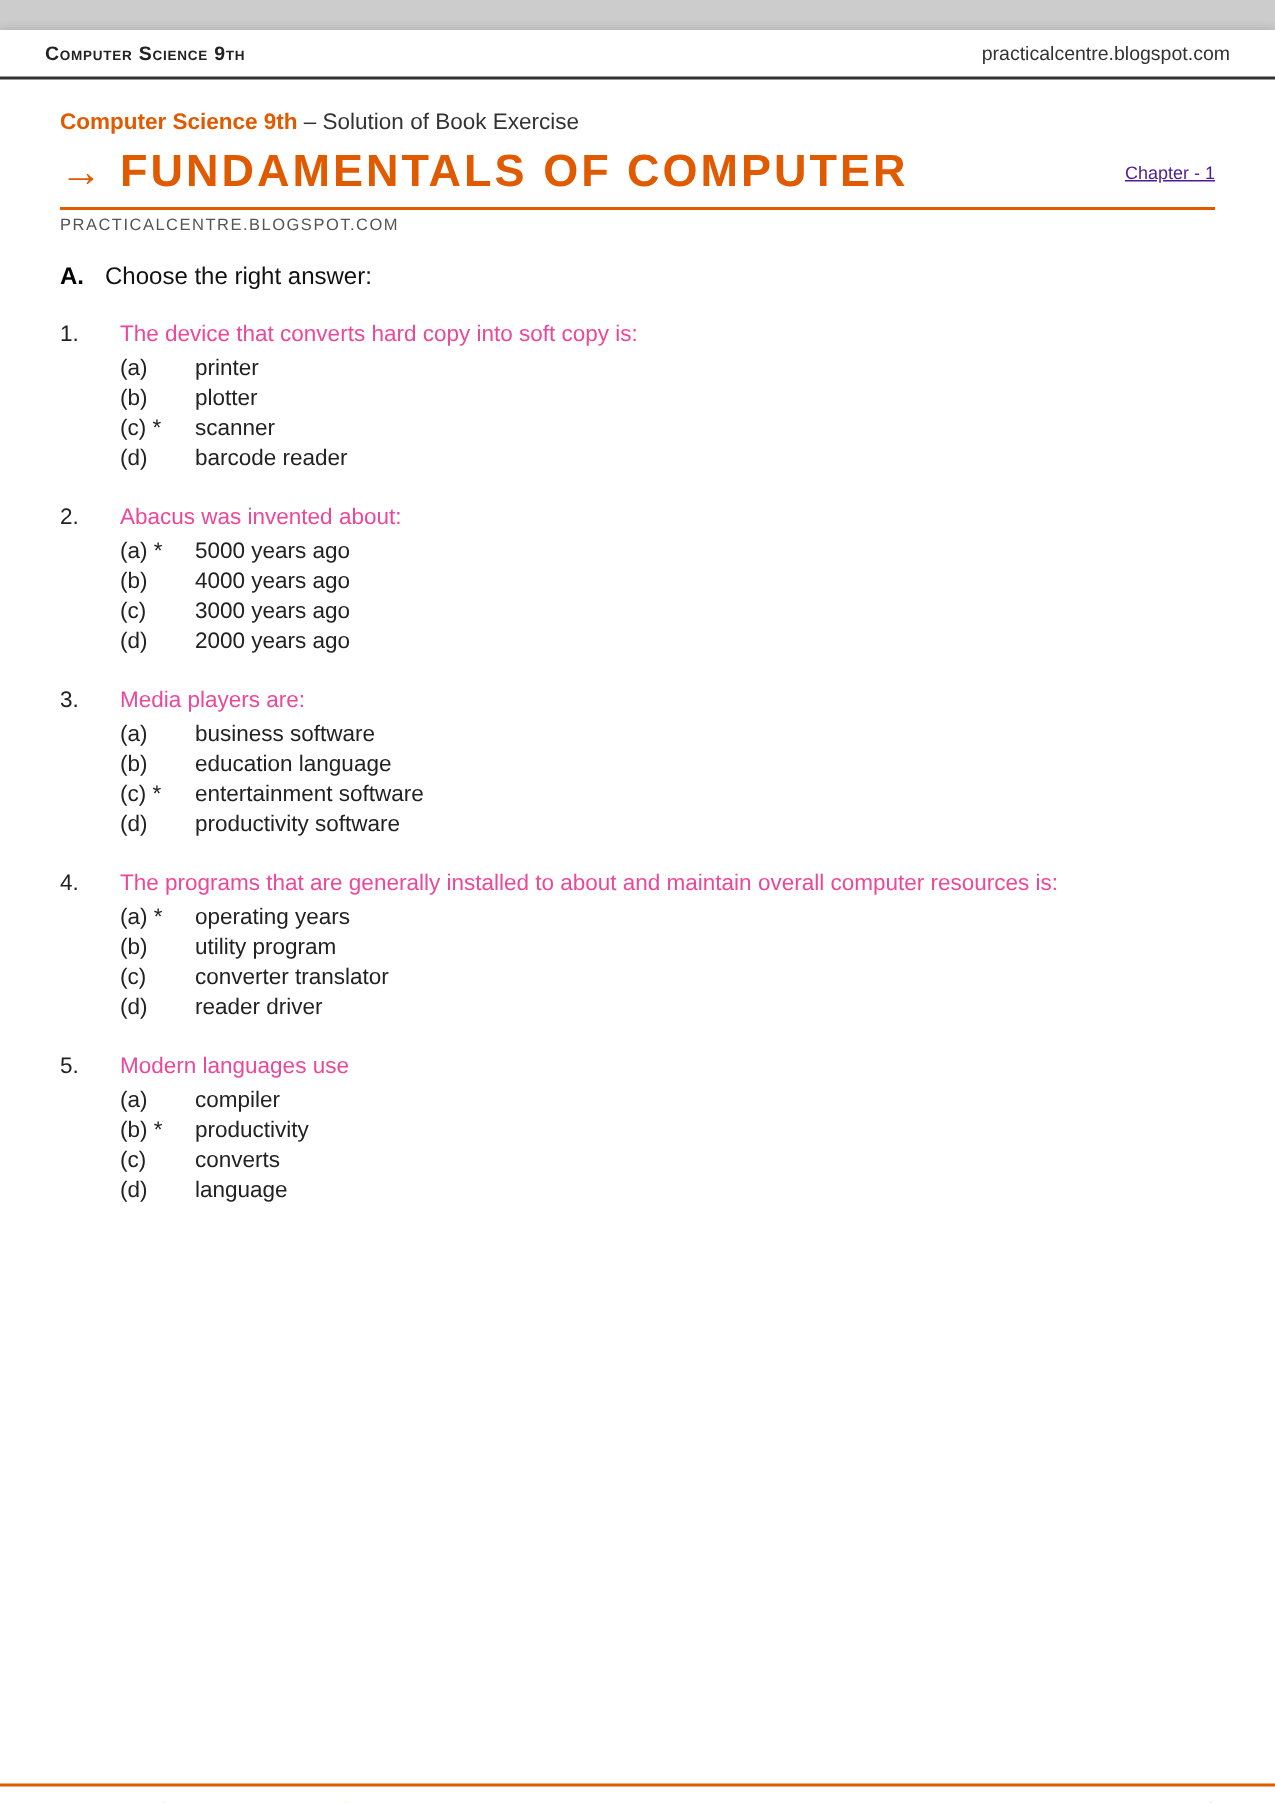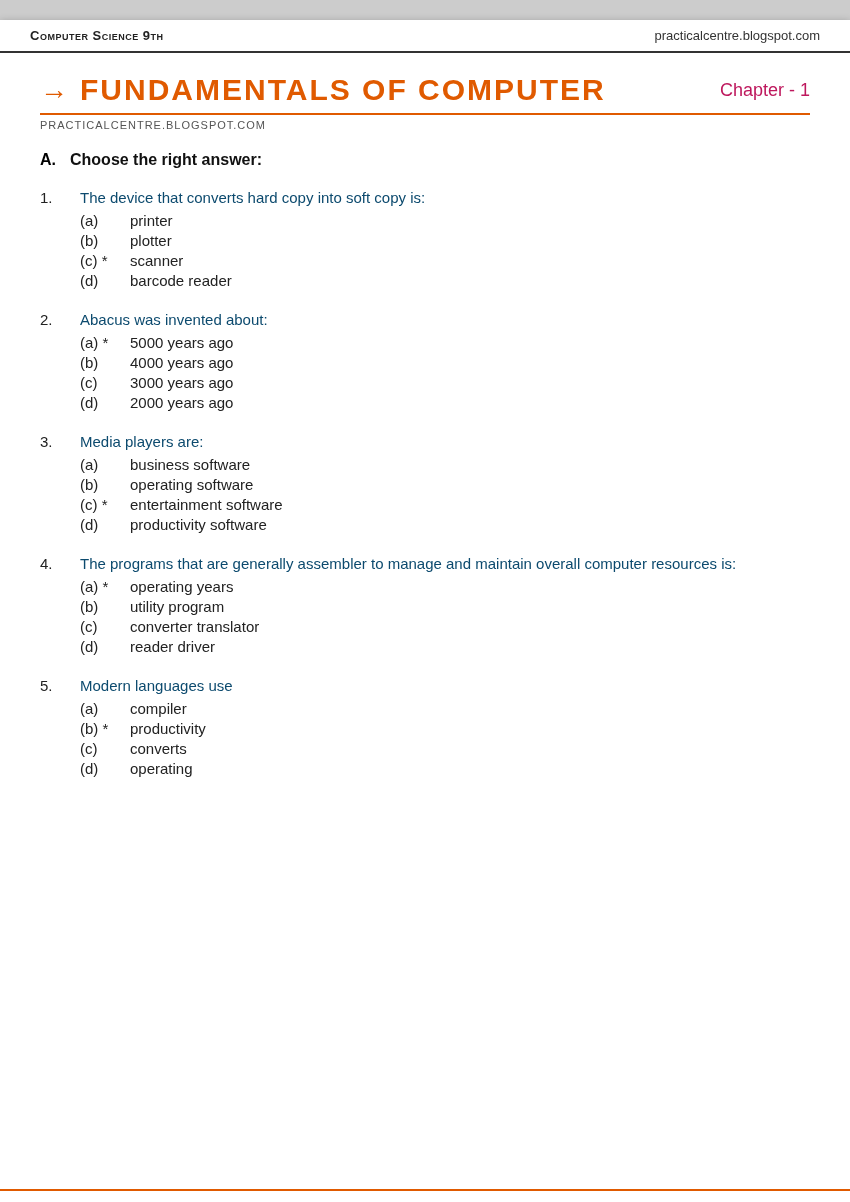--- a/index.html
+++ b/index.html
@@ -64,34 +64,35 @@
     }
     .main-title {
       color: #e05a00;
       font-size: 30px;
       font-weight: 900;
       letter-spacing: 2px;
       text-transform: uppercase;
       flex: 1;
     }
     .chapter-label {
-      font-size: 18px;
-      color: #be185d;
+      font-size: 12px;
+      color: #4c1d95;
       white-space: nowrap;
+      text-decoration: underline;
     }
     .blog-url {
       font-size: 11px;
       color: #555;
       letter-spacing: 1px;
       margin-bottom: 20px;
       text-transform: uppercase;
     }
     .section-heading {
       font-size: 16px;
-      font-weight: bold;
+      font-weight: normal;
       color: #111;
       margin-bottom: 10px;
     }
     .section-letter {
       display: inline-block;
       width: 30px;
       font-weight: bold;
     }
     .questions-list {
       list-style: none;
@@ -105,21 +106,21 @@
       margin-bottom: 6px;
     }
     .q-num {
       width: 40px;
       font-size: 15px;
       color: #222;
       flex-shrink: 0;
     }
     .q-text {
       font-size: 15px;
-      color: #0c4a6e;
+      color: #ec4899;
       flex: 1;
     }
     .options-list {
       list-style: none;
       margin-left: 40px;
     }
     .option-item {
       font-size: 15px;
       color: #222;
       margin-bottom: 3px;
@@ -164,20 +165,23 @@
 
 <div class="page">
 
   <div class="top-bar">
     <span class="top-bar-left">Computer Science 9th</span>
     <span class="top-bar-right">practicalcentre.blogspot.com</span>
   </div>
 
   <div class="content">
 
+    <p class="subtitle">
+      <span class="bold-orange">Computer Science 9th</span><span> – Solution of Book Exercise</span>
+    </p>
 
     <div class="title-row">
       <span class="arrow-icon">→</span>
       <span class="main-title">FUNDAMENTALS OF COMPUTER</span>
       <span class="chapter-label">Chapter - 1</span>
     </div>
 
     <p class="blog-url">PRACTICALCENTRE.BLOGSPOT.COM</p>
 
     <div style="display:flex; align-items:flex-start; margin-bottom:10px;">
@@ -239,36 +243,36 @@
             <span class="q-num">3.</span>
             <span class="q-text">Media players are:</span>
           </div>
           <ul class="options-list">
             <li class="option-item">
               <span class="opt-label">(a)</span>
               <span class="opt-text">business software</span>
             </li>
             <li class="option-item">
               <span class="opt-label">(b)</span>
-              <span class="opt-text">operating software</span>
+              <span class="opt-text">education language</span>
             </li>
             <li class="option-item">
               <span class="opt-label">(c) *</span>
               <span class="opt-text">entertainment software</span>
             </li>
             <li class="option-item">
               <span class="opt-label">(d)</span>
               <span class="opt-text">productivity software</span>
             </li>
           </ul>
         </li>
         <li class="question-item">
           <div class="question-row">
             <span class="q-num">4.</span>
-            <span class="q-text">The programs that are generally assembler to manage and maintain overall computer resources is:</span>
+            <span class="q-text">The programs that are generally installed to about and maintain overall computer resources is:</span>
           </div>
           <ul class="options-list">
             <li class="option-item">
               <span class="opt-label">(a) *</span>
               <span class="opt-text">operating years</span>
             </li>
             <li class="option-item">
               <span class="opt-label">(b)</span>
               <span class="opt-text">utility program</span>
             </li>
@@ -295,21 +299,21 @@
             <li class="option-item">
               <span class="opt-label">(b) *</span>
               <span class="opt-text">productivity</span>
             </li>
             <li class="option-item">
               <span class="opt-label">(c)</span>
               <span class="opt-text">converts</span>
             </li>
             <li class="option-item">
               <span class="opt-label">(d)</span>
-              <span class="opt-text">operating</span>
+              <span class="opt-text">language</span>
             </li>
           </ul>
         </li>
       </ul>
   </div>
 
   <div class="bottom-bar">
     <div class="bottom-left">
       <span class="bold">Fundamentals of Computer</span><span> – Solution of Book Exercise</span>
     </div>

